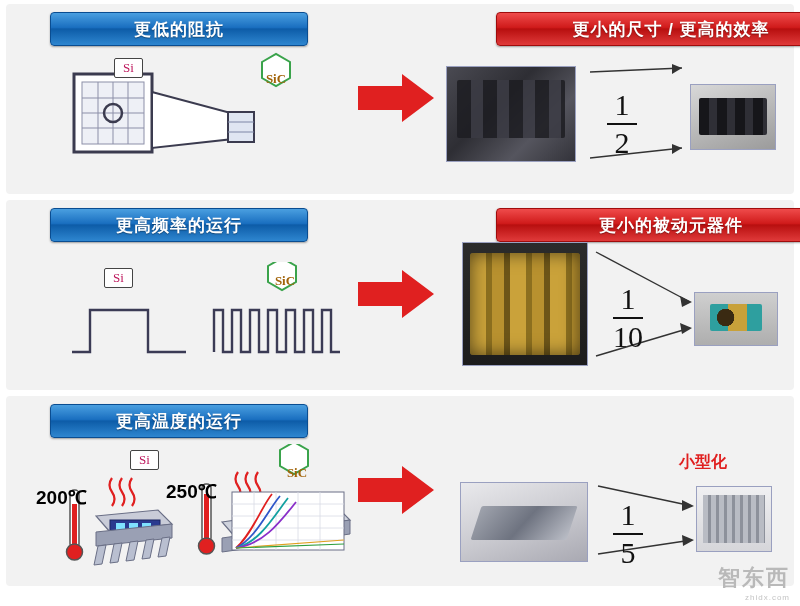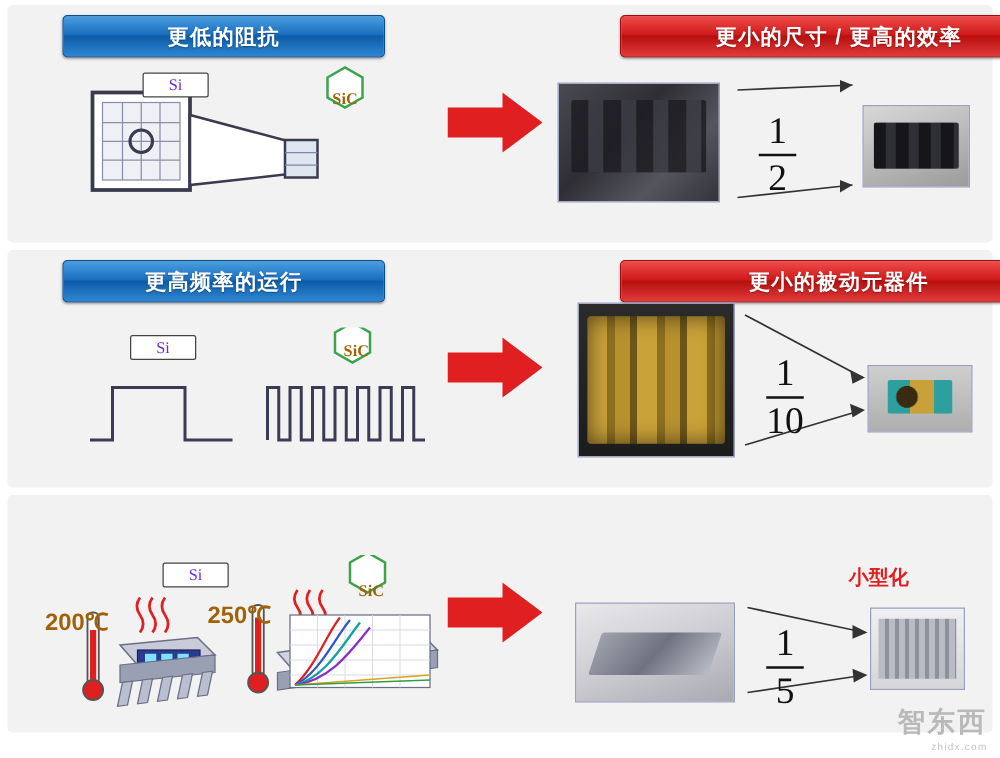--- a/index.html
+++ b/index.html
@@ -158,38 +158,38 @@
   }
 
   
   .diagram { position:absolute; }
 
   
   .chip-label {
     position:absolute;
     font-size: 13px;
     font-family: "Liberation Serif", serif;
-    color:#6d28d9;
+    color:#be185d;
     background:#fff;
     border:1px solid #444;
-    padding: 1px 20px;
+    padding: 1px 8px;
     border-radius:2px;
   }
   .sic-badge {
     position:absolute;
     width: 46px; height: 42px;
     display:flex; align-items:center; justify-content:center;
     font-size: 13px; color:#a16207; font-weight:bold;
     font-family:"Liberation Serif", serif;
   }
   .temp-label {
     position:absolute;
     font-size: 19px;
     font-weight: bold;
-    color:#a16207;
+    color:#000000;
     font-family:"Liberation Sans", sans-serif;
   }
   .mini-red {
     position:absolute;
     color:#e02020;
     font-size:16px;
     font-weight:bold;
     margin-left:21px;
   }
   .watermark {
@@ -311,20 +311,21 @@
 
     <div class="fraction" style="left:602px; top:84px; width:40px;">
       <div class="num">1</div>
       <div class="bar"></div>
       <div class="den">10</div>
     </div>
   </div>
 
   <div class="row">
 
+    <div class="banner banner-blue b-left">更高温度的运行</div>
 
 
     <svg class="diagram" style="left:30px; top:48px;" width="320" height="136">
 
       <rect x="34" y="46" width="9" height="58" rx="4" fill="#ffffff" stroke="#555" stroke-width="1.5"></rect>
       <rect x="36" y="60" width="5" height="44" fill="#e02020"></rect>
       <circle cx="38.5" cy="108" r="8" fill="#e02020" stroke="#555" stroke-width="1.5"></circle>
 
       <g stroke="#e02020" stroke-width="2.2" fill="none">
         <path d="M76 62 q5 -7 0 -14 q-5 -7 0 -14"></path>

